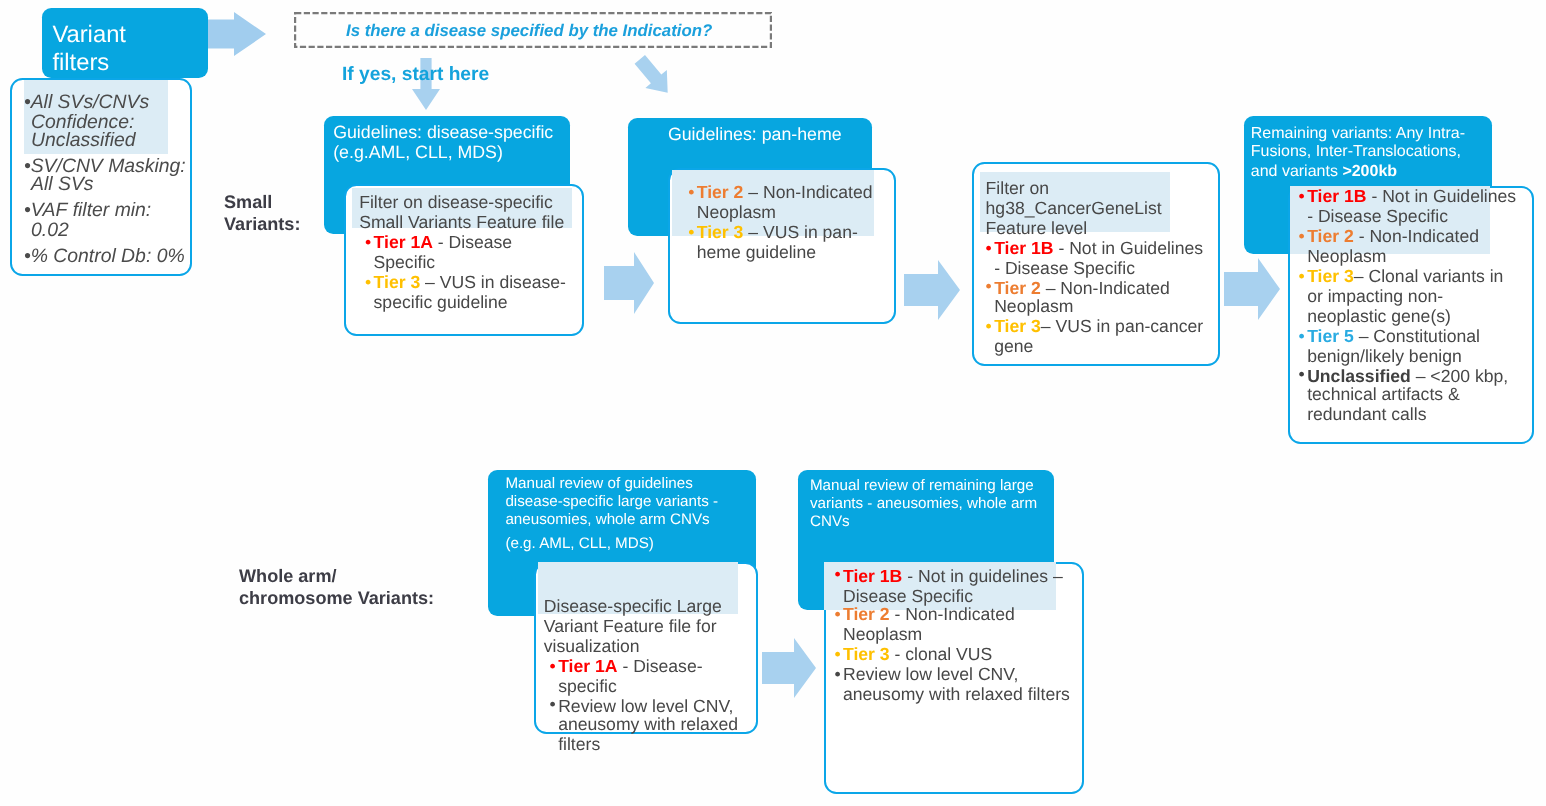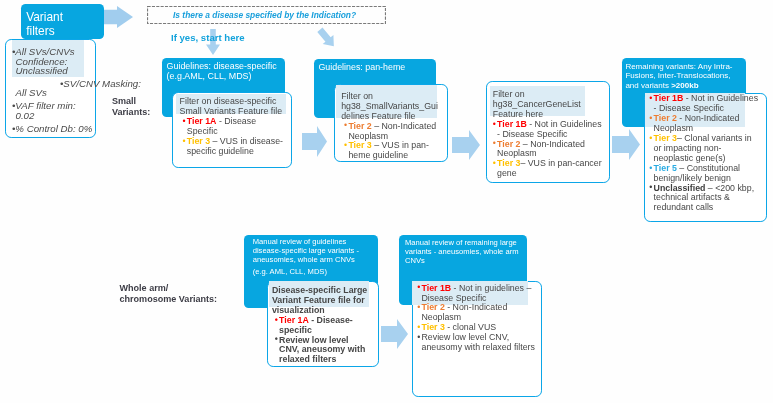--- a/index.html
+++ b/index.html
@@ -45,21 +45,21 @@
     <div class="abs vf-head" style="left:5.2px;top:7.2px;width:60px;">
         <div>Variant</div>
         <div>filters</div>
       </div>
   </div>
   <div class="abs whitecard" style="left:5.2px;top:39.4px;width:90.6px;height:98.6px;"></div>
   <div class="abs vf-body" style="left:11.95px;top:47.2px;width:88px;">
       <p style="margin-top:0px;line-height:9.4px;padding-left:0px;">•All&nbsp;SVs/CNVs</p>
       <p style="margin-top:0px;line-height:9.4px;padding-left:3.6px;">Confidence:</p>
       <p style="margin-top:0px;line-height:9.4px;padding-left:3.6px;">Unclassified</p>
-      <p style="margin-top:3.6px;line-height:9.4px;padding-left:0px;margin-left:48px;">•SV/CNV&nbsp;Masking:</p>
+      <p style="margin-top:3.6px;line-height:9.4px;padding-left:0px;">•SV/CNV&nbsp;Masking:</p>
       <p style="margin-top:0px;line-height:9.4px;padding-left:3.6px;">All&nbsp;SVs</p>
       <p style="margin-top:3.6px;line-height:9.4px;padding-left:0px;">•VAF&nbsp;filter&nbsp;min:</p>
       <p style="margin-top:0px;line-height:9.4px;padding-left:3.6px;">0.02</p>
       <p style="margin-top:3.6px;line-height:9.4px;padding-left:0px;">•%&nbsp;Control&nbsp;Db:&nbsp;0%</p>
     </div>
 
   <svg class="abs" style="left:89px;top:6px;" width="44" height="22" viewBox="0 0 44 22">
     <path d="M0 3.8 L28 3.8 L28 0 L44 11 L28 22 L28 18.2 L0 18.2 Z" fill="#A1CDEE"></path>
   </svg>
 
@@ -102,38 +102,37 @@
       <p style="line-height:9.9px;padding-left:0px;">Filter on disease-specific Small Variants Feature file</p>
       <p class="bullet" style="line-height:9.9px;margin-top:0px;"><span class="bu" style="color:#FF0000">•</span><b style="color:#FF0000">Tier 1A</b> - Disease Specific</p>
       <p class="bullet" style="line-height:9.9px;margin-top:0px;"><span class="bu" style="color:#FFC000">•</span><b style="color:#FFC000">Tier 3</b> – VUS in disease-specific guideline</p>
     </div>
 
   <svg class="abs" style="left:302px;top:126px;" width="25" height="31" viewBox="0 0 25 31">
     <path d="M0 7 L15 7 L15 0 L25 15.5 L15 31 L15 24 L0 24 Z" fill="#A8D1EF"></path>
   </svg>
 
   <div class="abs bluehead" style="left:313.6px;top:59.2px;width:122.6px;height:58.8px;">
-    <div class="headtxt" style="left:4.8px;top:4px;width:118px;">
+    <div class="headtxt" style="left:4.8px;top:4px;width:118px;text-align:center;">
         <div>Guidelines:&nbsp;pan-heme</div>
       </div>
   </div>
   <div class="abs whitecard" style="left:334px;top:83.7px;width:113.6px;height:78.2px;"></div>
   <div class="abs cardtxt" style="left:341.2px;top:91.9px;width:98px;">
-      <p style="line-height:9.9px;padding-left:0px;">Filter on hg38_SmallVariants_Guidelines Feature file</p>
       <p class="bullet" style="line-height:9.9px;margin-top:0px;"><span class="bu" style="color:#ED7D31">•</span><b style="color:#ED7D31">Tier 2</b> – Non-Indicated Neoplasm</p>
       <p class="bullet" style="line-height:9.9px;margin-top:0px;"><span class="bu" style="color:#FFC000">•</span><b style="color:#FFC000">Tier 3</b> – VUS in pan-heme guideline</p>
     </div>
 
   <svg class="abs" style="left:452px;top:130px;" width="28" height="30" viewBox="0 0 28 30">
     <path d="M0 7 L17 7 L17 0 L28 15 L17 30 L17 23 L0 23 Z" fill="#A8D1EF"></path>
   </svg>
 
   <div class="abs whitecard" style="left:485.5px;top:81px;width:124.5px;height:102.4px;"></div>
   <div class="abs cardtxt" style="left:489.9px;top:90px;width:114px;">
-      <p style="line-height:9.9px;padding-left:2.9px;">Filter on hg38_CancerGeneList Feature here</p>
+      <p style="line-height:9.9px;padding-left:2.9px;">Filter on hg38_CancerGeneList Feature level</p>
       <p class="bullet" style="line-height:9.9px;margin-top:0px;"><span class="bu" style="color:#FF0000">•</span><b style="color:#FF0000">Tier 1B</b> - Not in Guidelines - Disease Specific</p>
       <p class="bullet" style="line-height:9.9px;margin-top:0px;"><span class="bu" style="color:#ED7D31">•</span><b style="color:#ED7D31">Tier 2</b> – Non-Indicated Neoplasm</p>
       <p class="bullet" style="line-height:9.9px;margin-top:0px;"><span class="bu" style="color:#FFC000">•</span><b style="color:#FFC000">Tier 3</b>– VUS in pan-cancer gene</p>
     </div>
 
   <svg class="abs" style="left:612px;top:129px;" width="28" height="31" viewBox="0 0 28 31">
     <path d="M0 7 L17 7 L17 0 L28 15.5 L17 31 L17 24 L0 24 Z" fill="#A8D1EF"></path>
   </svg>
 
   <div class="abs bluehead" style="left:621.7px;top:57.7px;width:123.9px;height:69.1px;">
@@ -146,21 +145,21 @@
       <p class="bullet" style="line-height:9.9px;margin-top:0px;"><span class="bu" style="color:#FFC000">•</span><b style="color:#FFC000">Tier 3</b>– Clonal variants in or impacting non-neoplastic gene(s)</p>
       <p class="bullet" style="line-height:9.9px;margin-top:0px;"><span class="bu" style="color:#29ABE2">•</span><b style="color:#29ABE2">Tier 5</b> – Constitutional benign/likely benign</p>
       <p class="bullet" style="line-height:9.9px;margin-top:0px;"><span class="bu" style="color:#404040">•</span><b style="color:#404040">Unclassified</b> – &lt;200 kbp, technical artifacts &amp; redundant calls</p>
     </div>
 
   <div class="abs bluehead" style="left:243.7px;top:234.7px;width:134.3px;height:73.6px;">
     <div class="headtxt" style="left:9px;top:1.9px;width:107px;font-size:7.6px;line-height:9.05px;">Manual review of guidelines disease-specific large variants - aneusomies, whole arm CNVs</div>
     <div class="headtxt" style="left:9px;top:32.2px;width:107px;font-size:7.6px;line-height:9.05px;">(e.g. AML, CLL, MDS)</div>
   </div>
   <div class="abs whitecard" style="left:267.3px;top:280.5px;width:111.3px;height:86.3px;"></div>
-  <div class="abs cardtxt" style="left:271.9px;top:286px;width:98px;font-weight:bold;">
+  <div class="abs cardtxt" style="left:271.9px;top:299px;width:98px;">
       <p style="line-height:9.9px;padding-left:0px;">Disease-specific Large Variant Feature file for visualization</p>
       <p class="bullet" style="line-height:9.9px;margin-top:0px;"><span class="bu" style="color:#FF0000">•</span><b style="color:#FF0000">Tier 1A</b> - Disease-specific</p>
       <p class="bullet" style="line-height:9.9px;margin-top:0px;"><span class="bu" style="color:#474747">•</span>Review low level CNV, aneusomy with relaxed filters</p>
     </div>
 
   <svg class="abs" style="left:381px;top:319px;" width="27" height="30" viewBox="0 0 27 30">
     <path d="M0 7 L16 7 L16 0 L27 15 L16 30 L16 23 L0 23 Z" fill="#A8D1EF"></path>
   </svg>
 
   <div class="abs bluehead" style="left:398.7px;top:234.7px;width:128.6px;height:70.3px;">

